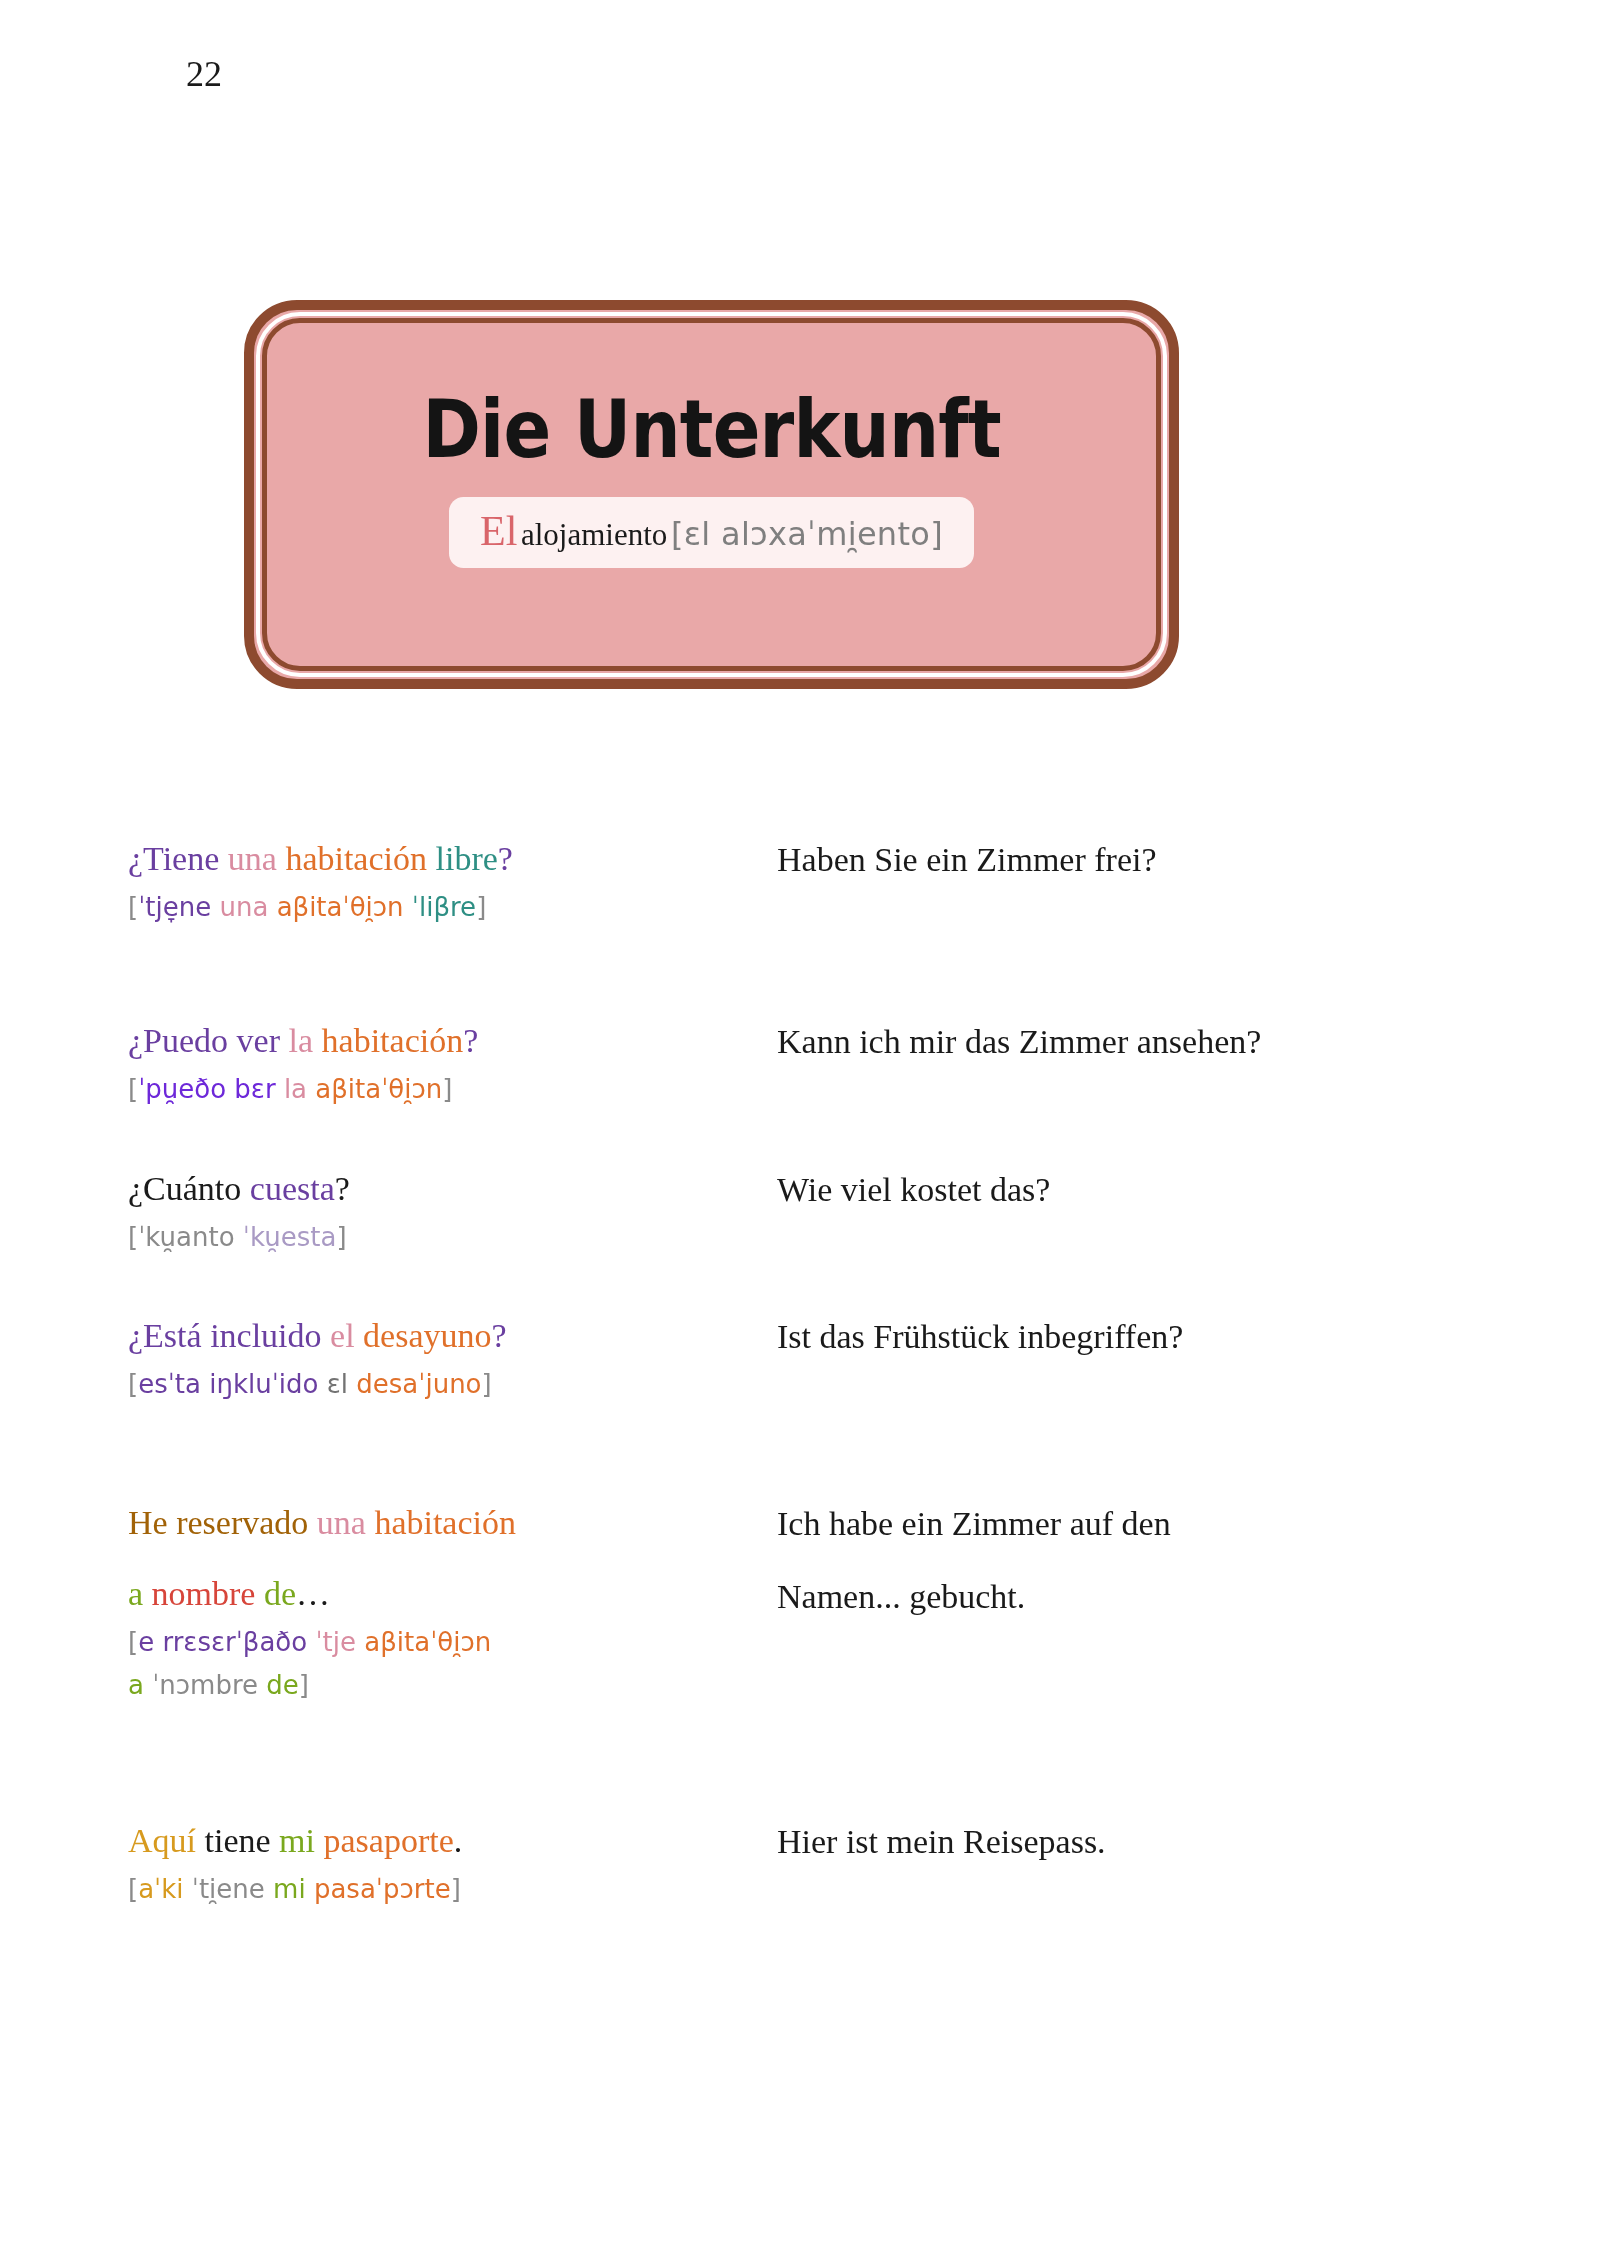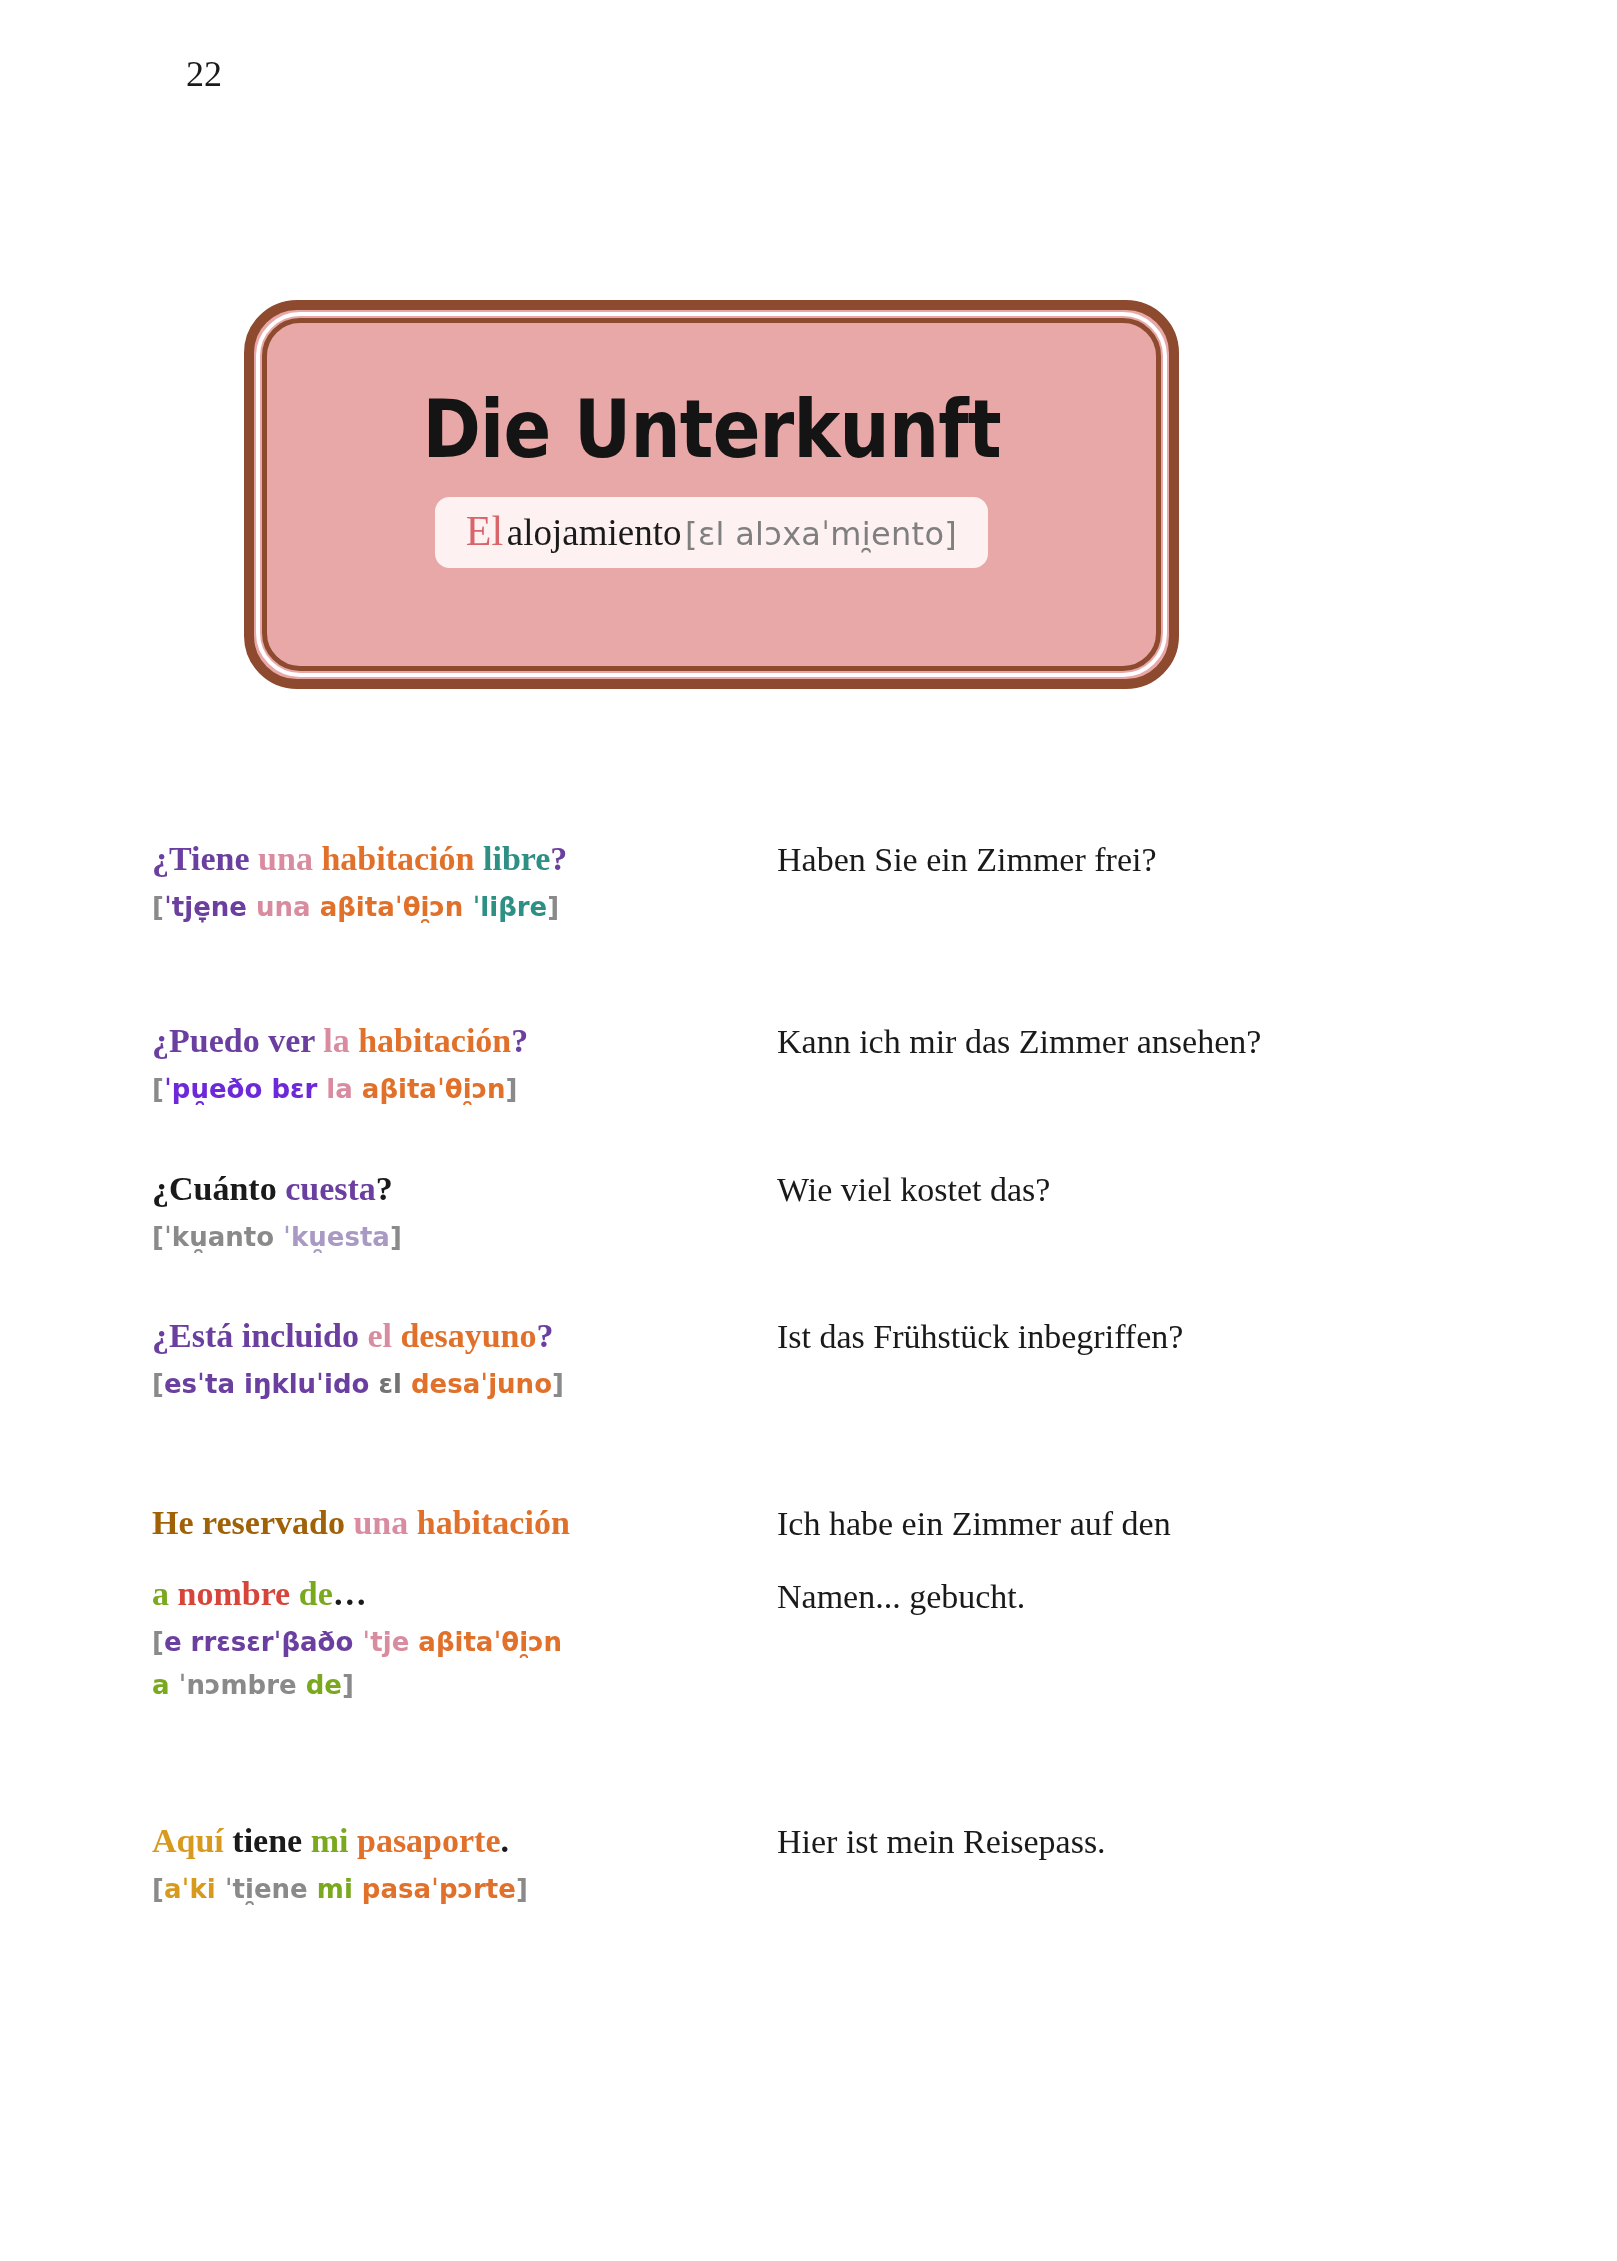--- a/index.html
+++ b/index.html
@@ -82,21 +82,21 @@
     padding: 12.7px 31px 16.4px 31px;
     white-space: nowrap;
     line-height: 1;
   }
   .plaque-sub .art {
     font-size: 42px;
     color: #d9656a;
     font-family: "Liberation Serif", serif;
   }
   .plaque-sub .noun {
-    font-size: 37px;
+    font-size: 31px;
     color: #1a1a1a;
     font-family: "Liberation Serif", serif;
   }
   .plaque-sub .ipa {
     font-size: 32px;
     color: #7f7f7f;
     font-family: "DejaVu Sans", sans-serif;
     letter-spacing: 0.3px;
   }
 
@@ -106,23 +106,22 @@
     left: 0;
     top: 832px;
     width: 1617px;
   }
   .row {
     position: relative;
     display: block;
   }
   .col-es {
     position: absolute;
-    left: 152px;
+    left: 128px;
     width: 582px;
-    font-weight: bold;
   }
   .col-de {
     position: absolute;
     left: 777px;
     width: 727px;
     font-family: "Liberation Serif", serif;
     font-size: 34px;
     color: #1a1a1a;
     line-height: 1.62;
   }

